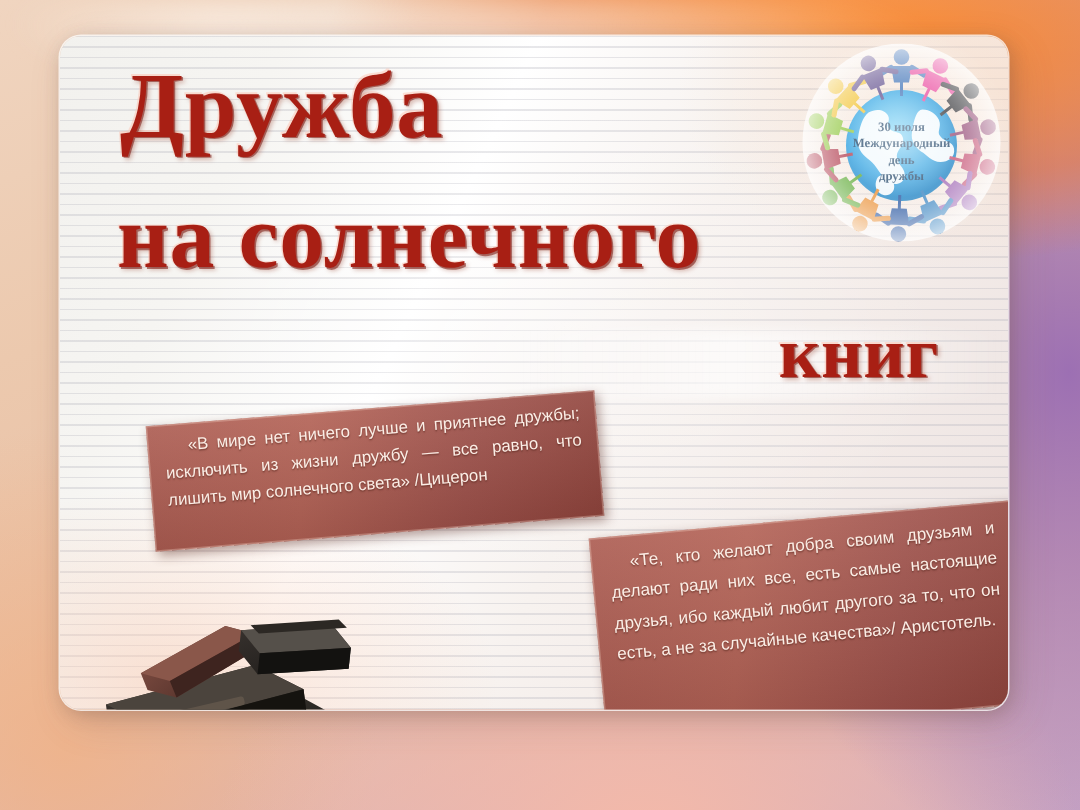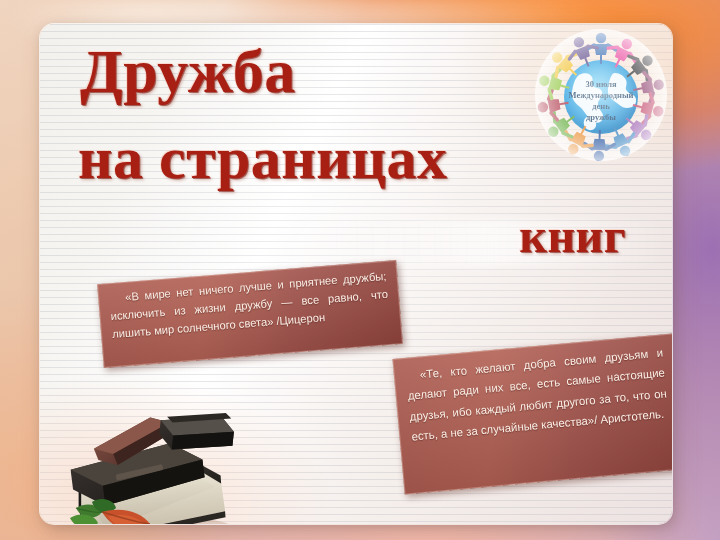--- a/index.html
+++ b/index.html
@@ -34,21 +34,21 @@
     background:
       radial-gradient(ellipse 430px 70px at 45% 5%, rgba(255,255,255,.55), rgba(255,255,255,0) 70%),
       radial-gradient(ellipse 200px 60px at 20% 3%, rgba(255,245,235,.5), rgba(255,245,235,0) 70%);
     filter:blur(6px);
   }
 
   
   .paper-card {
     position:absolute;
     left:40px; top:24px;
-    width:632px; height:500px;
+    width:632px; height:449px;
     border-radius:14px;
     background:
       repeating-linear-gradient(
         to bottom,
         rgba(176,176,186,.30) 0px,
         rgba(176,176,186,.30) 1px,
         rgba(255,255,255,0) 1px,
         rgba(255,255,255,0) 7px
       ),
       linear-gradient(115deg,
@@ -181,21 +181,21 @@
 
   <div class="backdrop"></div>
   <div class="backdrop-haze"></div>
 
   <div class="paper-card">
 
     <div class="streak"></div>
 
     <div class="title-block">
       <div class="tline tline-1">Дружба</div>
-      <div class="tline tline-2">на страницах</div>
+      <div class="tline tline-2">на солнечного</div>
       <div class="tline tline-3">книг</div>
     </div>
 
     <div class="logo">
       <svg viewBox="0 0 140 132" xmlns="http://www.w3.org/2000/svg">
         <defs>
           <radialGradient id="gl" cx="42%" cy="36%" r="68%">
             <stop offset="0%" stop-color="#6fd0f6"></stop>
             <stop offset="62%" stop-color="#2a9fe0"></stop>
             <stop offset="100%" stop-color="#1277bb"></stop>

